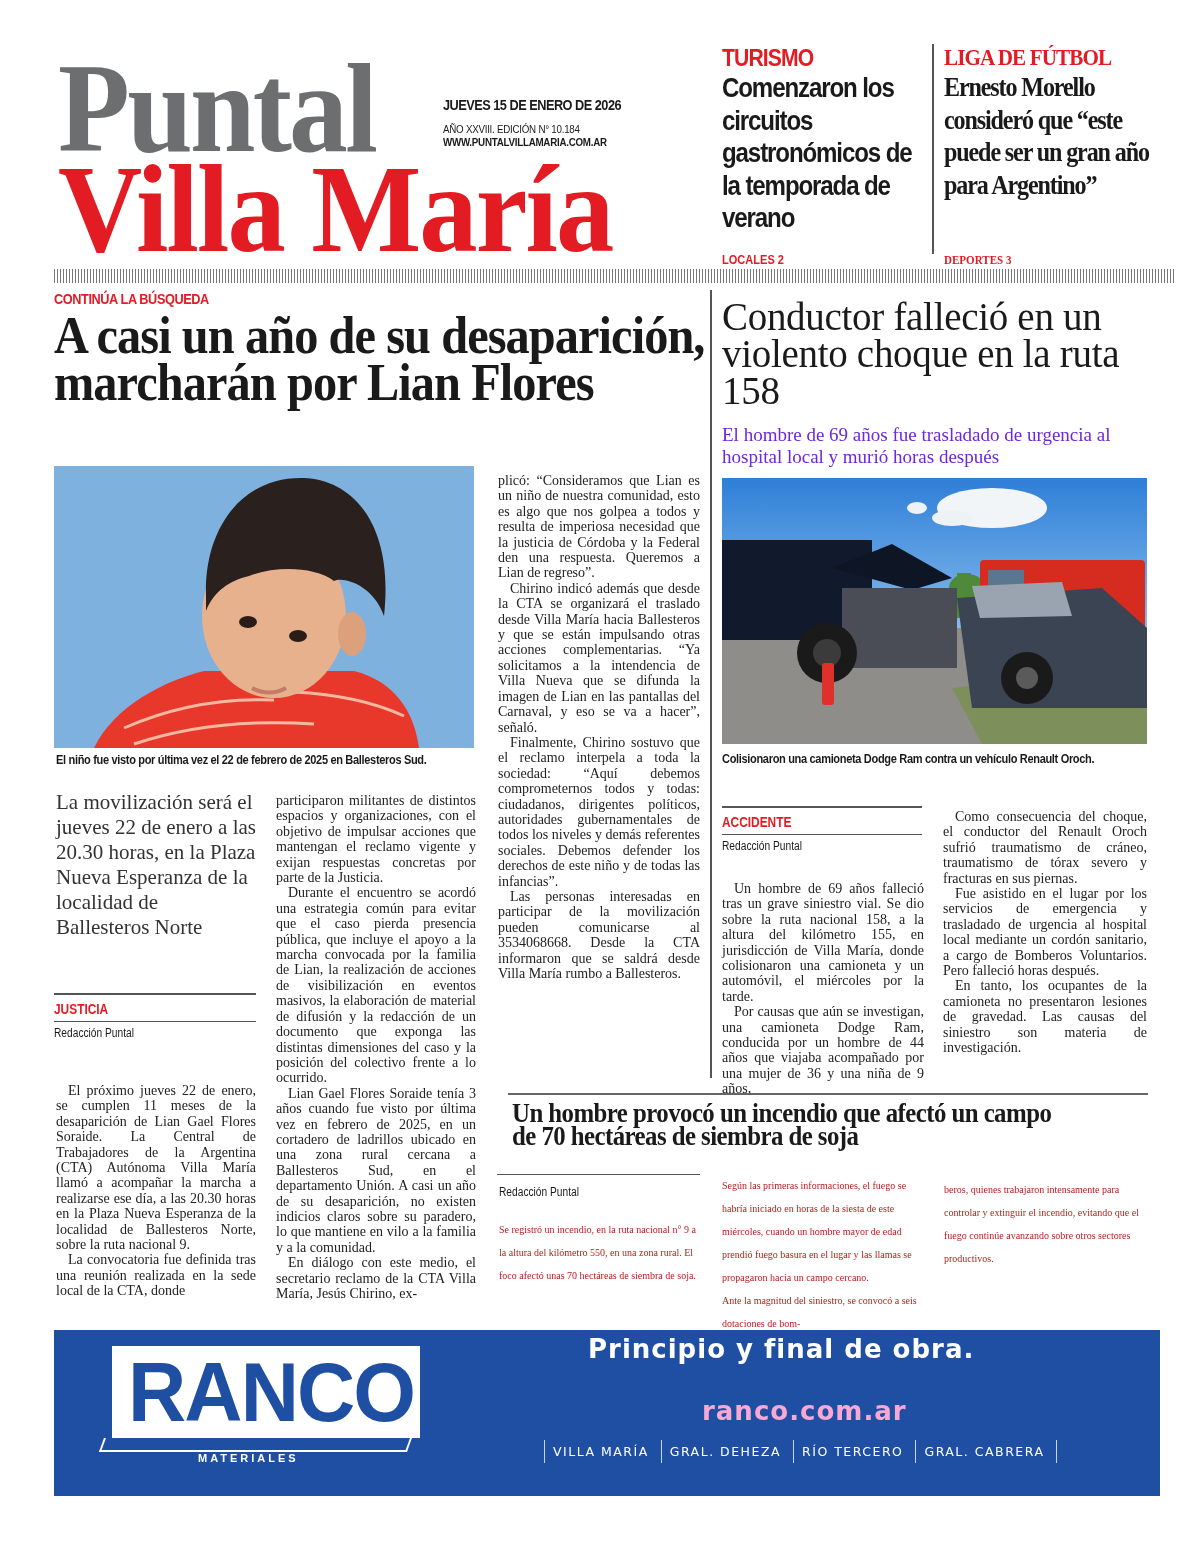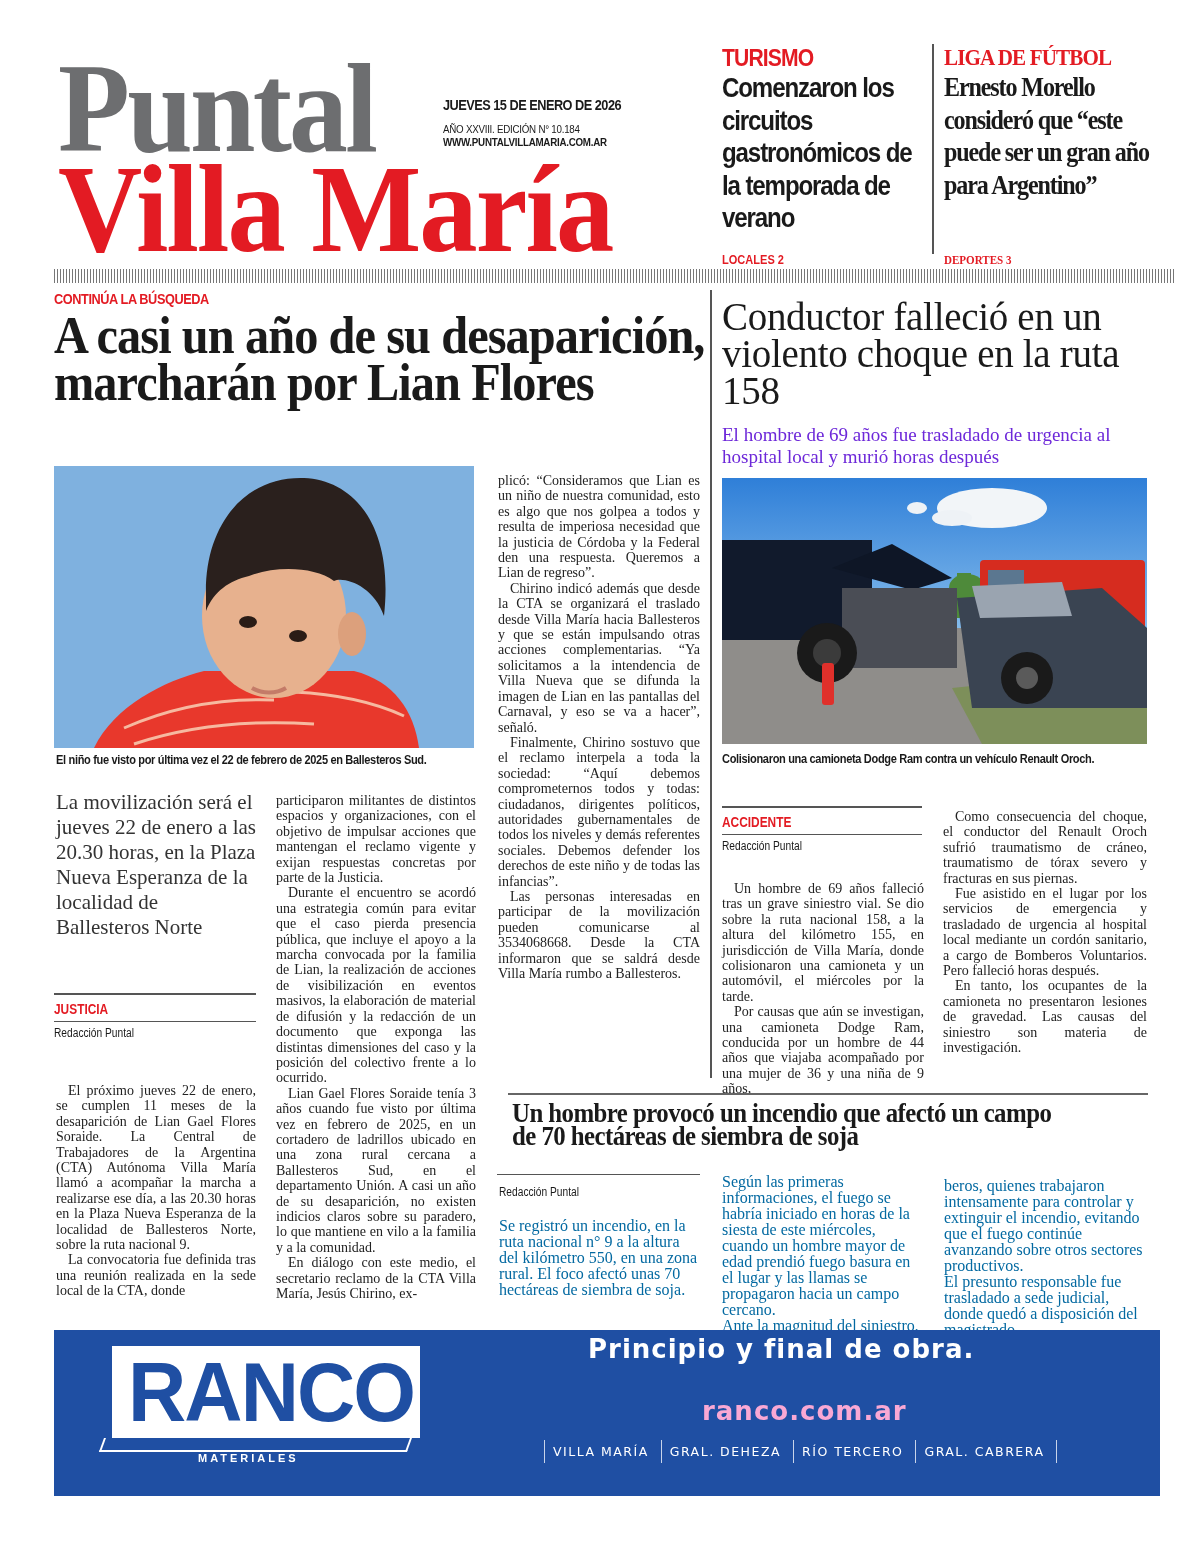--- a/index.html
+++ b/index.html
@@ -38,21 +38,21 @@
 
   .byline-box { border-top: 2px solid #555; }
   .byline-kicker { font-size: 14px; font-weight: bold; color: #e31b23; transform: scaleX(0.85); transform-origin: left top; white-space: nowrap; padding-top: 6px; }
   .byline-rule { border-top: 1.5px solid #555; margin-top: 4px; }
   .byline-author { font-size: 12px; transform: scaleX(0.85); transform-origin: left top; white-space: nowrap; padding-top: 4px; }
 
   .sec-title { font-size: 39px; line-height: 37px; color: #1a1a1a; letter-spacing: -0.3px; }
   .sec-deck { font-size: 19px; line-height: 22px; color: #6d28d9; }
 
   .fire-title { font-size: 27px; font-weight: bold; line-height: 23px; letter-spacing: -0.6px; transform: scaleX(0.92); transform-origin: left top; white-space: nowrap; }
-  .fire-body { font-size: 16px; line-height: 16px; color: #0369a1; }
+  .fire-body { font-size: 10px; line-height: 23px; color: #b91c1c; }
 
   
   .ad { left: 54px; top: 1330px; width: 1106px; height: 166px; background: #1f4fa3; }
   .ad-logo { position: absolute; left: 50px; top: 16px; width: 318px; height: 110px; }
   .ad-logo .front { position: absolute; left: 8px; top: 0; width: 308px; height: 92px; background: #fff; }
   .ad-logo .shelf { position: absolute; left: 0; top: 92px; width: 308px; height: 14px; border: 2px solid #fff; border-top: none; transform: skewX(-20deg); transform-origin: left top; }
   .ad-logo .word { position: absolute; left: 24px; top: 4px; font-family: "Liberation Sans", sans-serif; font-weight: bold; font-size: 84px; line-height: 84px; color: #1f4fa3; letter-spacing: -2px; transform: scaleX(0.96); transform-origin: left top; }
   .ad-mat { position: absolute; left: 144px; top: 122px; color: #fff; font-family: Liberation Sans, sans-serif; font-weight: bold; font-size: 11px; letter-spacing: 3px; }
   .ad-slogan { position: absolute; left: 534px; top: 4px; color: #fff; font-family: "DejaVu Sans", sans-serif; font-weight: bold; font-size: 26px; letter-spacing: 1px; white-space: nowrap; }
   .ad-url { position: absolute; left: 648px; top: 66px; color: #f9a8d4; font-family: "DejaVu Sans", sans-serif; font-weight: bold; font-size: 26px; letter-spacing: 1px; white-space: nowrap; }
@@ -190,21 +190,20 @@
 <div class="abs" style="left:497px; top:1174px; width:203px; border-top:1.5px solid #555;"></div>
 <div class="abs sans byline-author" style="left:499px; top:1181px;">Redacción Puntal</div>
 
 <div class="abs serif fire-body" style="left:499px; top:1218px; width:202px;">Se registró un incendio, en la ruta nacional n° 9  a la altura del kilómetro 550, en una zona rural. El foco afectó unas 70 hectáreas de siembra de soja.</div>
 <div class="abs serif fire-body" style="left:722px; top:1174px; width:202px;">
   <p>Según las primeras informaciones, el fuego se habría iniciado en horas de la siesta de este miércoles, cuando un hombre mayor de edad prendió fuego basura en el lugar y las llamas se propagaron hacia un campo cercano.</p>
   <p>Ante la magnitud del siniestro, se convocó a seis dotaciones de bom-</p>
 </div>
 <div class="abs serif fire-body" style="left:944px; top:1178px; width:204px;">
   <p>beros, quienes trabajaron intensamente para controlar y extinguir el incendio, evitando que el fuego continúe avanzando sobre otros sectores productivos.</p>
-  <p>El presunto responsable fue trasladado a sede judicial, donde quedó a disposición del magistrado.</p>
 </div>
 
 <div class="abs ad">
   <div class="ad-logo">
     <div class="front"></div>
     <div class="shelf"></div>
     <div class="word">RANCO</div>
   </div>
   <div class="ad-mat">MATERIALES</div>
   <div class="ad-slogan">Principio y final de obra.</div>

